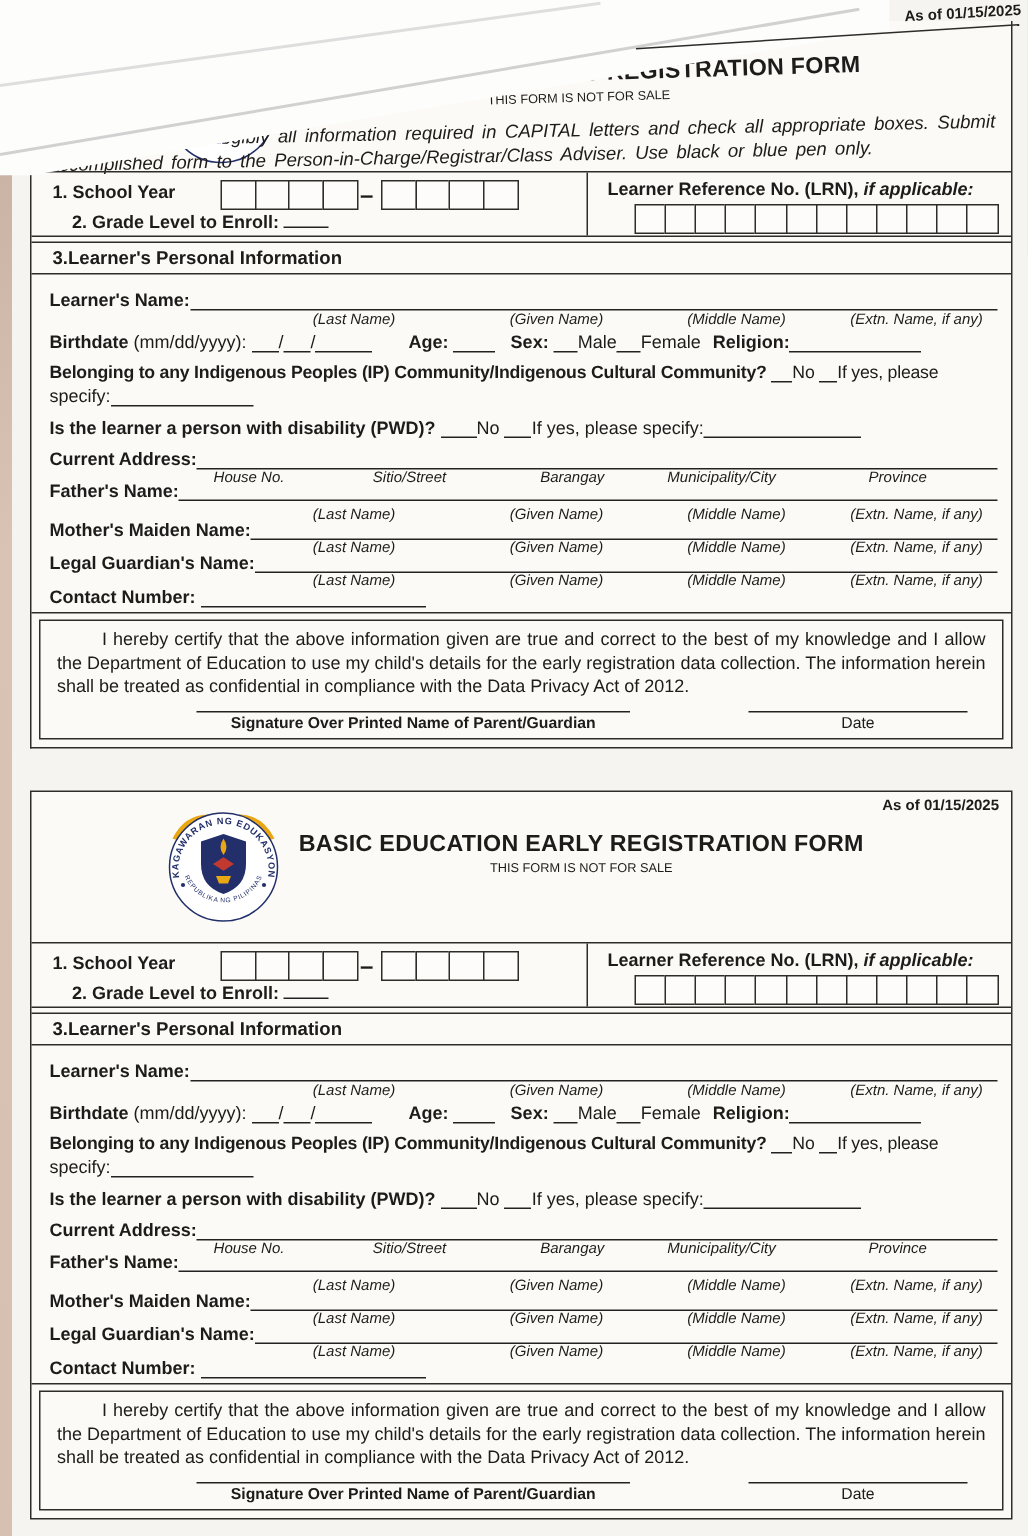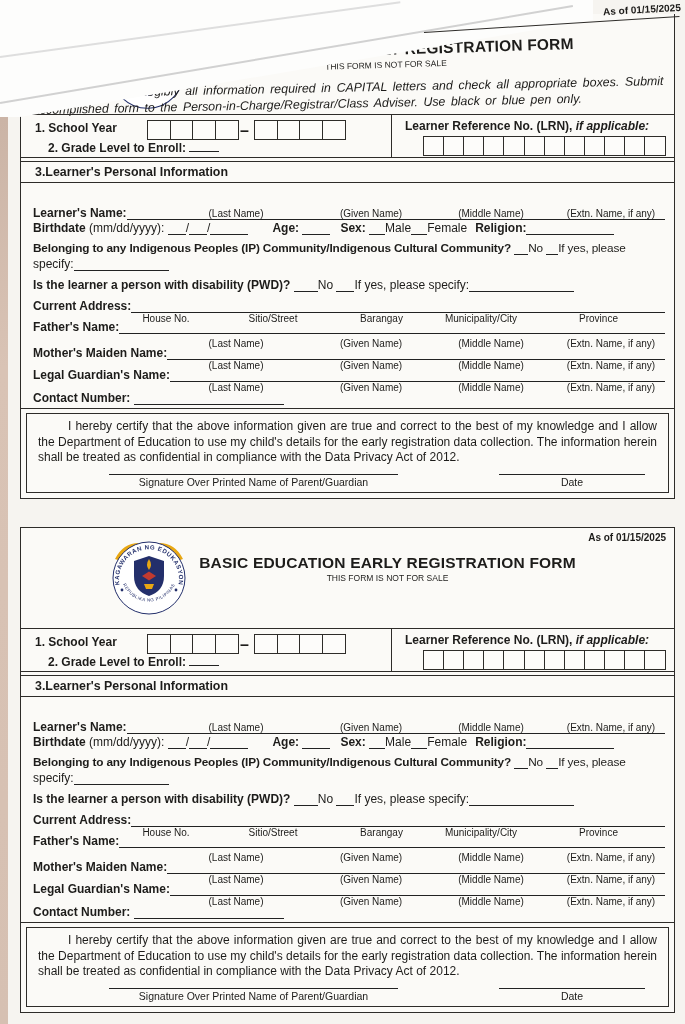--- a/index.html
+++ b/index.html
@@ -52,44 +52,44 @@
 
   
   .frow{position:absolute;left:12px;right:9px;display:flex;align-items:flex-end;
         font-size:12px;white-space:nowrap;}
   .fill{flex:1;border-bottom:1.2px solid #222;height:13px;}
   .blank{display:inline-block;border-bottom:1.2px solid #222;height:12px;vertical-align:baseline;}
   .b12{width:12px}.b14{width:14px}.b16{width:16px}.b18{width:18px}.b24{width:24px}
   .b28{width:28px}.b30{width:30px}.b38{width:38px}.b88{width:88px}.b95{width:95px}
   .b105{width:105px}.b150{width:150px}
   .subrow{position:absolute;left:0;right:0;font-size:10px;}
-  .subrow span{position:absolute;text-align:center;}
+  .subrow span{position:absolute;text-align:center;font-style:italic;}
   .reg{font-weight:normal;}
   .gap8{display:inline-block;width:8px}.gap10{display:inline-block;width:10px}.gap24{display:inline-block;width:24px}
-  .r-learner{top:192px}.sub-name1{top:194px}
+  .r-learner{top:179px}.sub-name1{top:194px}
   .r-birth{top:207px}
   .r-ip{top:227px;font-size:11.8px;letter-spacing:-.15px}
   .r-ip .lbl{font-size:11.8px}
   .r-spec{top:243px}
   .r-pwd{top:264px}
   .r-addr{top:285px}.sub-addr{top:299px}
   .r-father{top:306px}.sub-name2{top:324px}
   .r-mother{top:332px}.sub-name3{top:346px}
   .r-guard{top:354px}.sub-name4{top:368px}
   .r-contact{top:377px}
   .hrline{position:absolute;left:0;right:0;top:394px;border-top:1.4px solid #2e2c29;}
 
   
   .certbox{position:absolute;left:5px;right:5px;top:399px;height:80px;
         border:1.5px solid #2e2c29;box-sizing:border-box;}
   .cert{margin:0;padding:5px 11px 0 11px;font-size:12px;line-height:1.3;
         text-align:justify;text-indent:30px;}
   .sigrow{position:absolute;left:0;right:0;bottom:4px;height:26px;}
   .sig{position:absolute;text-align:center;}
-  .sig1{left:54px;width:345px;}
+  .sig1{left:76px;width:345px;font-weight:bold;}
   .sig2{left:460px;width:170px;}
   .sigline{border-bottom:1.4px solid #222;height:12px;margin:0 28px;}
   .sig2 .sigline{margin:0 12px;}
   .siglabel{font-size:10.5px;margin-top:1px;}
 
   
   .fold-overlay{position:absolute;left:-20px;top:-14px;width:612px;height:120px;
         background:#fdfdfc;z-index:5;
         clip-path:polygon(0 0,593px 0,593px 20px,20px 117px,0 117px);}
   .fold-line-a{position:absolute;left:-20px;top:88px;width:581px;height:2px;background:#c9c9c9;

